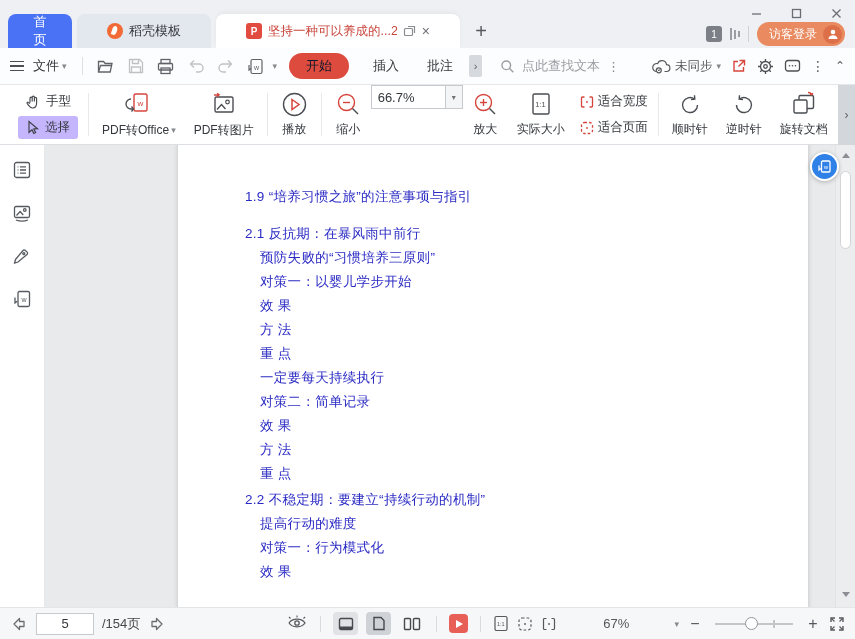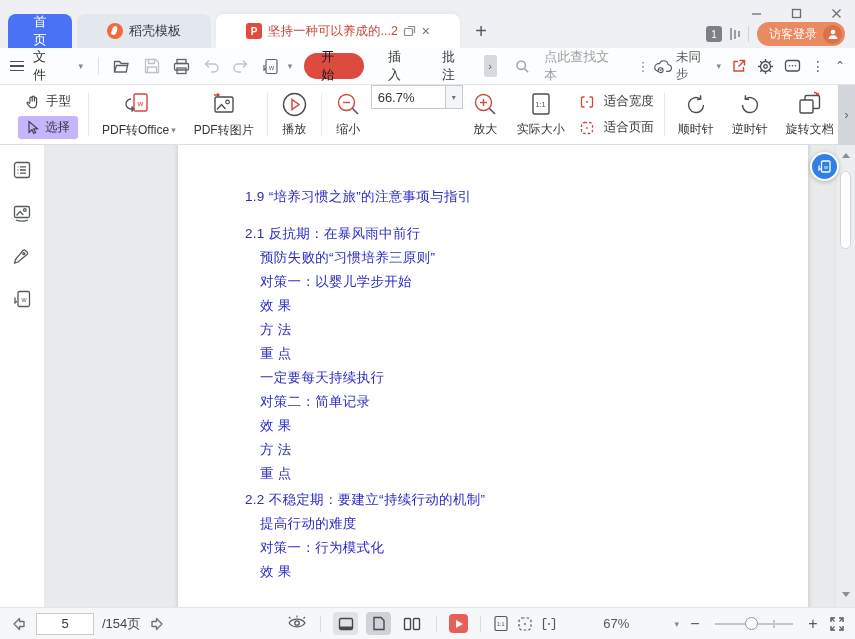--- a/index.html
+++ b/index.html
@@ -24,47 +24,47 @@
   .tr-zone { position:absolute; right:10px; top:22px; display:flex; align-items:center; gap:8px; }
   .badge1 { min-width:16px; height:16px; background:#7c8086; color:#fff; font-size:10px; border-radius:3px; display:flex; align-items:center; justify-content:center; padding:0 3px; }
   .bars { display:flex; gap:2px; align-items:center; }
   .bars i { display:block; width:2px; background:#9a9da2; }
   .tr-div { width:1px; height:16px; background:#cfd2d6; }
   .login-pill { height:24px; background:#e98a60; border-radius:13px; color:#fff; display:flex; align-items:center; padding:0 3px 0 12px; gap:6px; font-size:12px; }
   .avatar { width:19px; height:19px; border-radius:50%; background:#dd6f49; display:flex; align-items:center; justify-content:center; }
 
   
   .menubar { height:37px; background:#fcfdfe; border-bottom:1px solid #e4e6ea; display:flex; align-items:center; padding:0 10px; gap:4px; flex:0 0 auto; }
-  .mb-item { display:flex; align-items:center; gap:20px; padding:0 5px; height:26px; color:#34373c; }
+  .mb-item { display:flex; align-items:center; gap:3px; padding:0 5px; height:26px; color:#34373c; }
   .ham { display:flex; flex-direction:column; gap:3px; }
   .ham i { width:14px; height:1.6px; background:#4c4f54; display:block; }
   .mb-sep { width:1px; height:18px; background:#dddfe3; margin:0 6px; }
   .tool-ic { width:26px; height:26px; display:flex; align-items:center; justify-content:center; }
   .disabled svg { opacity:.38; }
   .pill-start { height:26px; background:#dd4a3e; color:#0f172a; border-radius:14px; padding:0 17px; display:flex; align-items:center; margin:0 8px; font-size:13px; }
   .mb-tab { padding:0 12px; }
   .mini-next { width:13px; height:22px; background:#d6d9dd; color:#5d6064; display:flex; align-items:center; justify-content:center; font-size:11px; border-radius:2px; }
-  .search-box { display:flex; align-items:center; gap:15px; margin-left:14px; color:#9b9ea3; }
+  .search-box { display:flex; align-items:center; gap:7px; margin-left:14px; color:#9b9ea3; }
   .mb-right { margin-left:auto; display:flex; align-items:center; gap:10px; color:#4c4f54; }
   .sync { display:flex; align-items:center; gap:4px; font-size:12.5px; color:#55585d; }
   .caret { font-size:9px; color:#85888d; }
 
   
   .ribbon { height:60px; background:#fff; border-bottom:1px solid #dcdfe3; display:flex; align-items:stretch; padding-left:12px; position:relative; flex:0 0 auto; }
   .rb-stack { display:flex; flex-direction:column; justify-content:center; gap:3px; padding:0 6px; }
   .rb-small { display:flex; align-items:center; gap:5px; height:23px; padding:0 7px; border-radius:3px; font-size:12.5px; color:#34373c; }
   .rb-small.active { background:#c4b5fd; }
   .rb-big { display:flex; flex-direction:column; align-items:center; justify-content:center; gap:3px; padding:0 9px; font-size:12px; color:#34373c; }
   .rb-big .lbl { display:flex; align-items:center; gap:2px; }
   .rb-sep { width:1px; background:#e6e8eb; margin:8px 4px; }
   .zoom-combo { display:flex; align-self:flex-start; width:92px; height:24px; border:1px solid #c6c9cd; background:#fff; }
   .zoom-combo input { flex:1; border:none; outline:none; font-size:13px; padding-left:6px; width:60px; font-family:inherit; color:#33363b; }
   .zoom-combo .dd { width:17px; border-left:1px solid #c6c9cd; background:#f4f5f6; display:flex; align-items:center; justify-content:center; font-size:8px; color:#6e7176; }
   .fit-stack { display:flex; flex-direction:column; justify-content:center; gap:4px; padding:0 6px; }
-  .fit-item { display:flex; align-items:center; gap:10px; font-size:12.5px; color:#34373c; height:22px; }
+  .fit-item { display:flex; align-items:center; gap:4px; font-size:12.5px; color:#34373c; height:22px; }
   .rb-expand { position:absolute; right:0; top:0; width:17px; height:60px; background:#d3d6da; color:#5d6064; display:flex; align-items:center; justify-content:center; font-size:12px; }
   .rb-prev { padding-right:20px; }
 
   
   .bodyrow { flex:1 1 auto; display:flex; min-height:0; }
   .sidebar { width:45px; background:#fff; border-right:1px solid #e7e8ea; display:flex; flex-direction:column; align-items:center; padding-top:12px; gap:17px; }
   .sb-btn { width:26px; height:26px; display:flex; align-items:center; justify-content:center; }
   .docarea { flex:1; background:#e9eaeb; position:relative; overflow:hidden; }
   .page { position:absolute; left:133px; top:-20px; width:630px; height:520px; background:#fff; box-shadow:0 1px 5px rgba(0,0,0,.18); padding-top:60px; }
   .line { height:24px; line-height:24px; font-size:13.5px; letter-spacing:.3px; }

